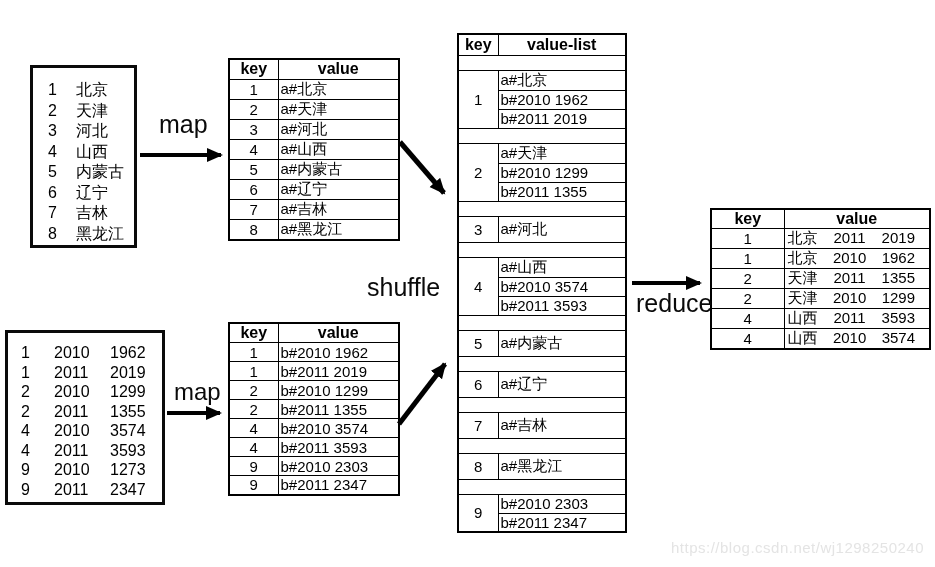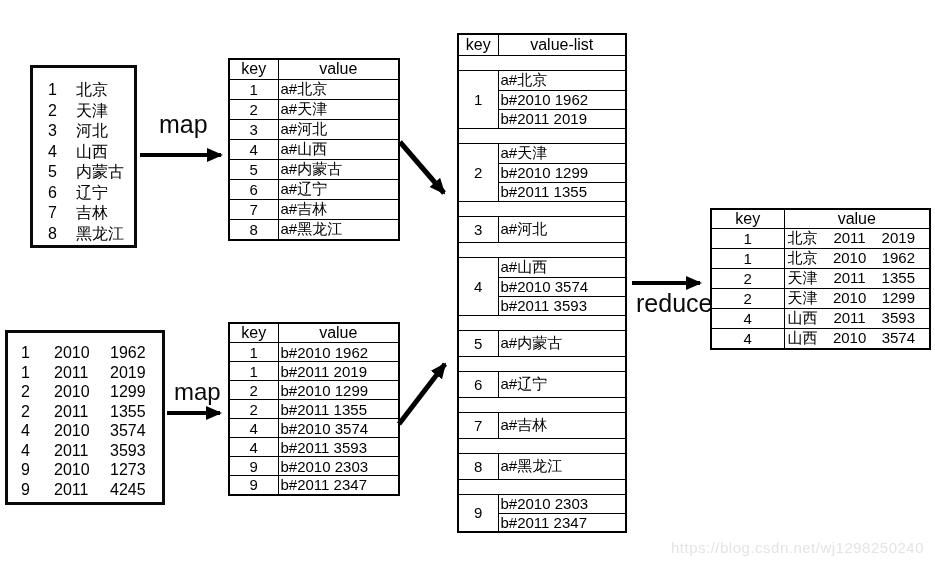--- a/index.html
+++ b/index.html
@@ -16,21 +16,21 @@
   #source-a .src-row { display: flex; font-size: 16px; height: 20.5px; line-height: 20.5px; }
   #source-a .sn { width: 28px; }
   #source-b { left: 5px; top: 330px; width: 160px; height: 175px; padding: 10px 0 0 13px; }
   #source-b .src-row { display: flex; font-size: 16px; height: 19.5px; line-height: 19.5px; }
   #source-b .sn { width: 33px; }
   #source-b .sy { width: 56px; }
   
   table.kv { position: absolute; border-collapse: collapse; table-layout: fixed; background: #fff; border: 2px solid #000; }
   table.kv td { border: 1px solid #000; font-size: 15px; padding: 0 2px; white-space: nowrap; overflow: hidden; vertical-align: middle; }
   table.kv td.key { text-align: center; padding: 0; }
-  table.kv tr.hdr td { font-weight: normal; text-align: center; font-size: 16px; }
+  table.kv tr.hdr td { font-weight: bold; text-align: center; font-size: 16px; }
   #t-map-a { left: 228px; top: 58px; width: 172px; }
   #t-map-a td { height: 20px; }
   #t-map-a td.key { width: 49px; }
   #t-map-b { left: 228px; top: 322px; width: 172px; }
   #t-map-b td { height: 19px; }
   #t-map-b td.key { width: 49px; }
   #t-shuffle { left: 457px; top: 33px; width: 170px; }
   #t-shuffle td.key { width: 40px; }
   #t-shuffle tr.hdr td { height: 21px; }
   #t-shuffle tr.sep td { height: 15px; }
@@ -121,21 +121,21 @@
         <span>3593</span>
       </div>
     <div class="src-row">
         <span class="sn">9</span>
         <span class="sy">2010</span>
         <span>1273</span>
       </div>
     <div class="src-row">
         <span class="sn">9</span>
         <span class="sy">2011</span>
-        <span>4245</span>
+        <span>2347</span>
       </div>
   </div>
 
   <table id="t-map-a" class="kv">
       <tbody>
     <tr class="hdr">
           <td class="key">key</td>
           <td>value</td>
         </tr>
     <tr>
@@ -371,20 +371,21 @@
               <span>2010</span>
               <span>3574</span>
             </div>
           </td>
         </tr>
   </tbody>
     </table>
 
   <div id="label-map-top" class="flabel">map</div>
   <div id="label-map-bottom" class="flabel">map</div>
+  <div id="label-shuffle" class="flabel">shuffle</div>
   <div id="label-reduce" class="flabel">reduce</div>
 
   <div id="watermark">https://blog.csdn.net/wj1298250240</div>
 
   <svg id="arrows" width="935" height="567" viewBox="0 0 935 567">
     <defs>
       <marker id="ah" markerUnits="userSpaceOnUse" markerWidth="18" markerHeight="16" refX="14" refY="7" orient="auto">
         <path d="M0,0 L16,7 L0,14 Z" fill="#000"></path>
       </marker>
     </defs>

